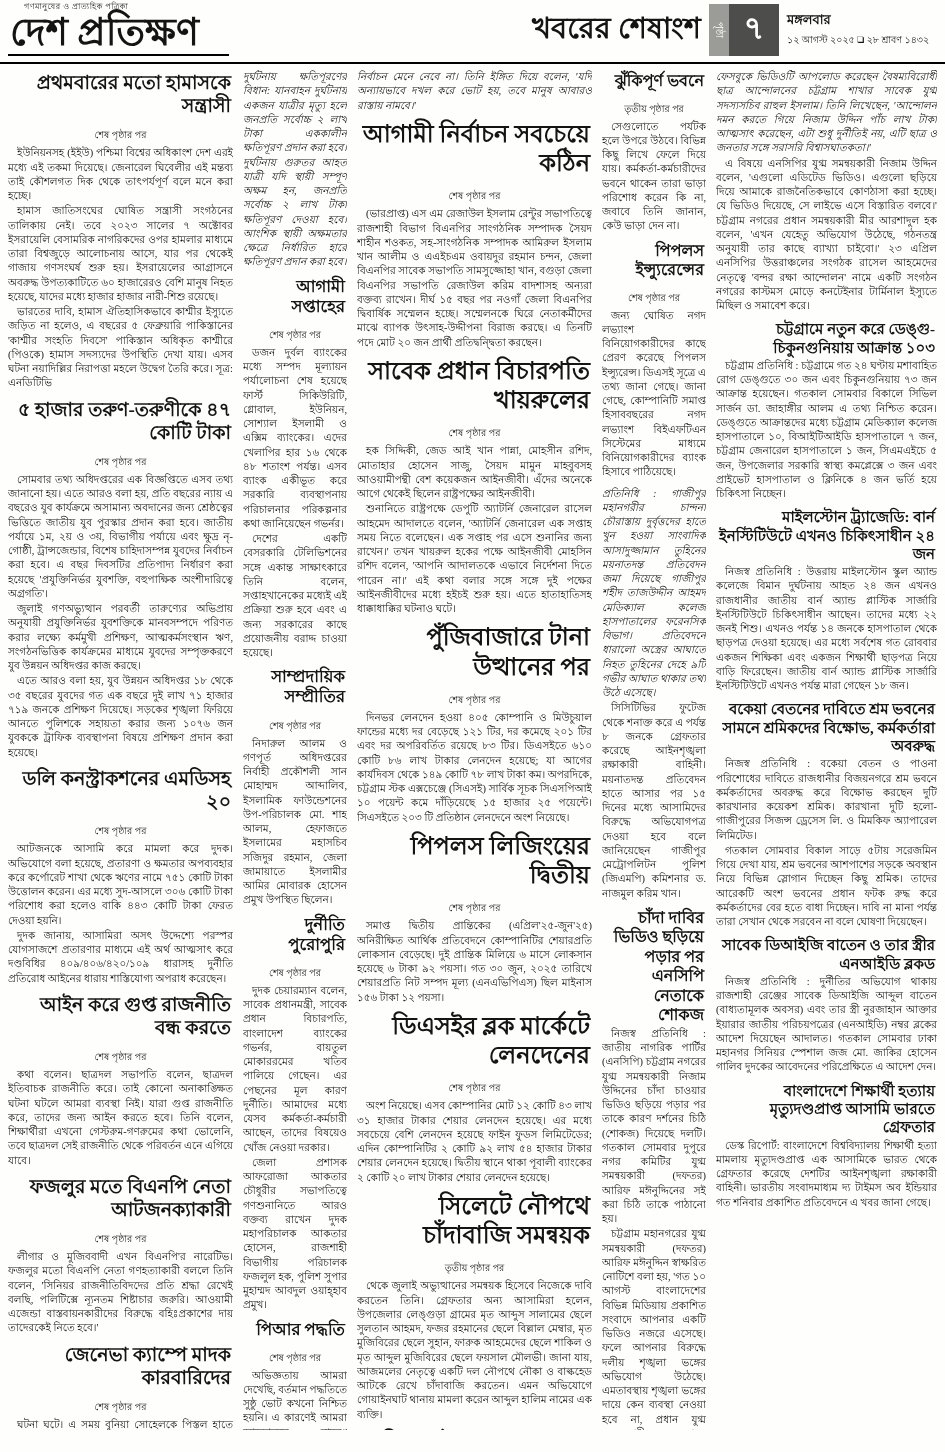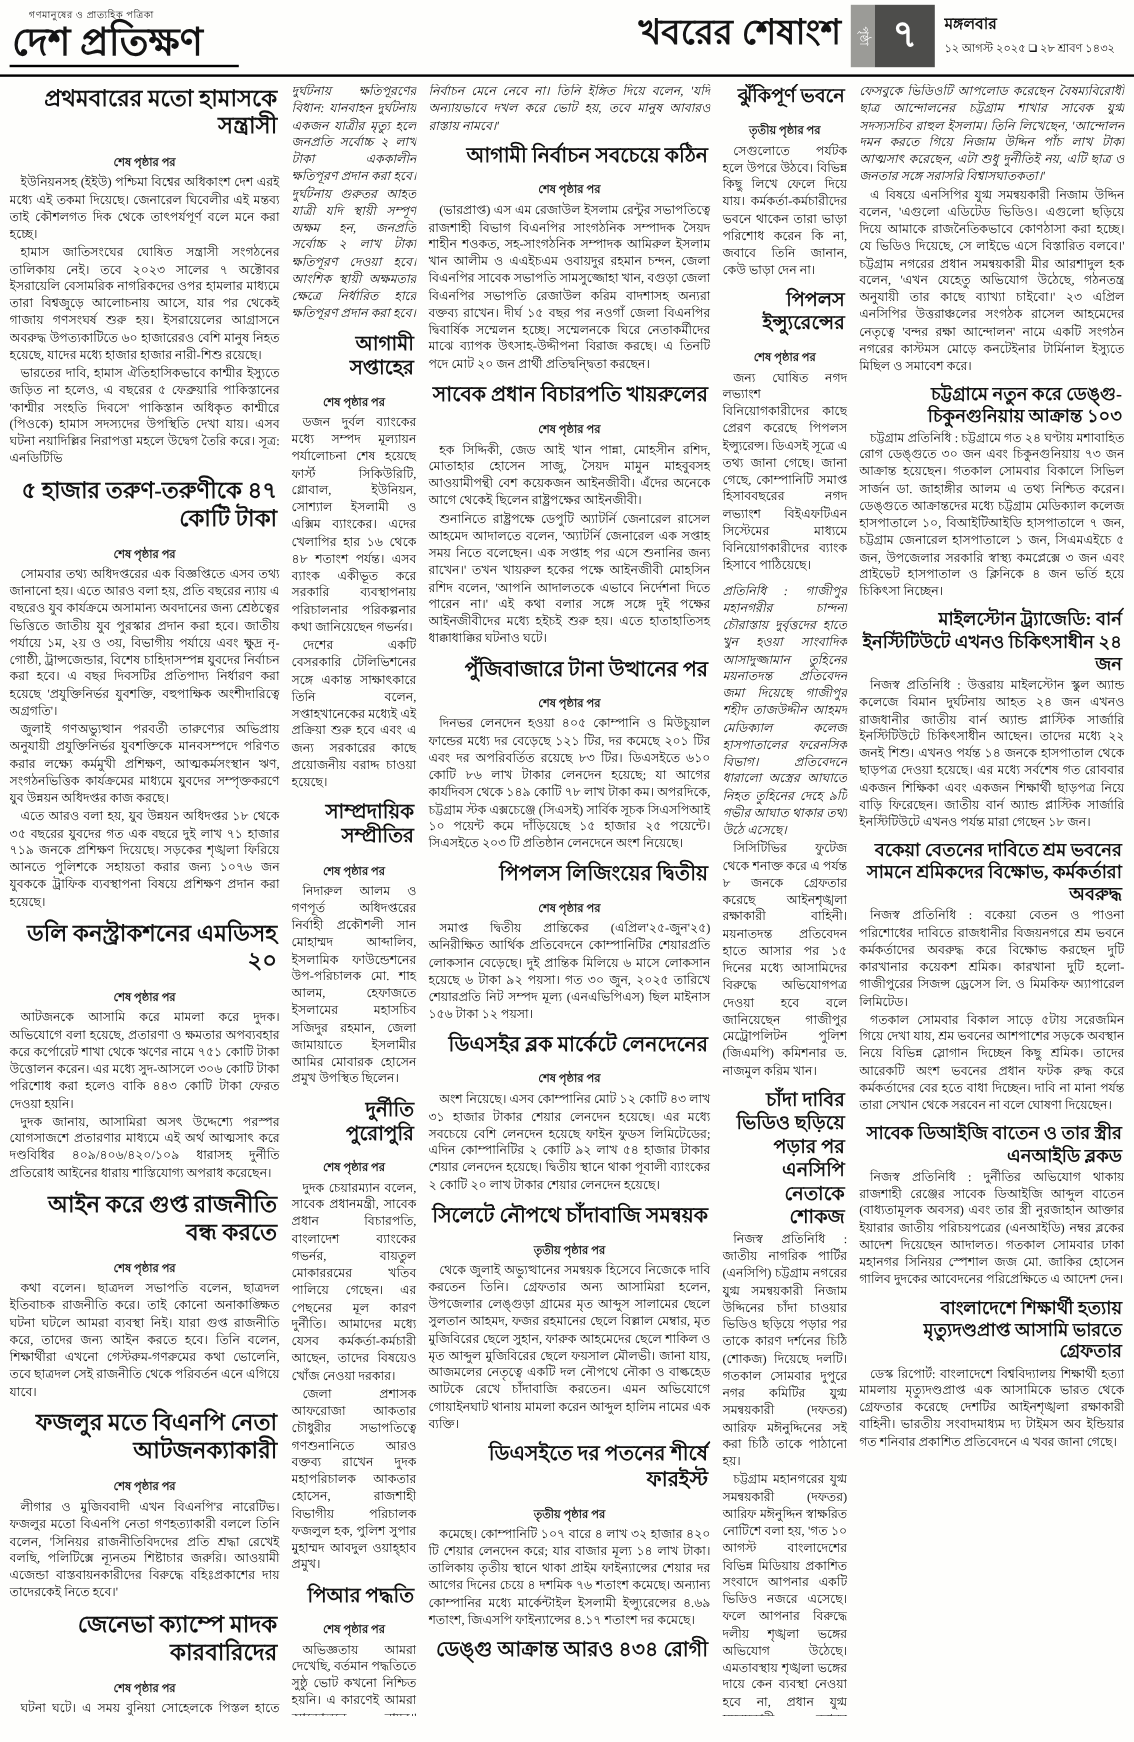--- a/index.html
+++ b/index.html
@@ -5,45 +5,45 @@
   * { margin:0; padding:0; box-sizing:border-box; }
   html,body { background:#e8e8e4; }
   body { width:945px; height:1452px; margin:0 auto; background:#fefefc; color:#141414;
          font-family:"Liberation Serif","DejaVu Serif",serif; overflow:hidden; }
 
   
   header { display:flex; justify-content:space-between; align-items:flex-end;
            padding:20px 8px 6px 8px; border-bottom:2.5px solid #000; height:64px; }
   .masthead-block { border-bottom:2px solid #000; padding:0 30px 3px 2px; }
   .tagline { font-size:8px; letter-spacing:.5px; margin-left:14px; color:#222; }
-  .masthead { font-size:32px; font-weight:900; line-height:1; font-family:"Liberation Serif",serif; }
+  .masthead { font-size:38px; font-weight:900; line-height:1; font-family:"Liberation Serif",serif; }
   .header-right { display:flex; align-items:center; gap:8px; }
   .section-title { font-size:29px; font-weight:800; line-height:1; padding-bottom:4px; }
   .page-tab { display:flex; }
   .page-word { width:20px; height:52px; background:#9b9b97; color:#fff; font-size:10px;
                writing-mode:vertical-rl; text-align:center; line-height:20px; }
   .page-num { width:50px; height:52px; background:#4d4d4b; color:#fff; font-size:32px;
               font-weight:700; display:flex; align-items:center; justify-content:center; }
   .date-block { padding-bottom:3px; min-width:150px; }
   .day { font-size:13px; font-weight:700; }
   .date-line { font-size:9.5px; margin-top:2px; }
 
   
   .page { display:grid; grid-template-columns:225px 104px 235px 104px 221px;
           column-gap:10px; padding:6px 6px 0 8px; height:1366px; overflow:hidden; }
   .lane { overflow:hidden; height:100%; }
 
   .article { margin-bottom:7px; }
   .article h2 { text-align:right; font-weight:700; line-height:1.22; margin:1px 2px 2px; }
   .lane-0 .article h2 { font-size:19px; }
   .lane-1 .article h2 { font-size:16.5px; }
-  .lane-2 .article h2 { font-size:17px; }
+  .lane-2 .article h2 { font-size:24px; }
   .lane-3 .article h2 { font-size:16px; }
   .lane-4 .article h2 { font-size:15px; }
-  .continued { text-align:center; font-size:9.5px; margin:11px 0 3px; color:#1c1c1c;font-weight:bold; }
+  .continued { text-align:center; font-size:9.5px; margin:11px 0 3px; color:#1c1c1c; }
   .article p { font-size:10.4px; line-height:1.37; text-align:justify; text-indent:9px;
                word-break:break-word; margin-bottom:1px; }
   .article p.lead { text-indent:0;font-style:italic; }
 </style>
 </head>
 <body>
 
 <header>
   <div class="masthead-block">
     <div class="tagline">গণমানুষের ও প্রাত্যহিক পত্রিকা</div>

